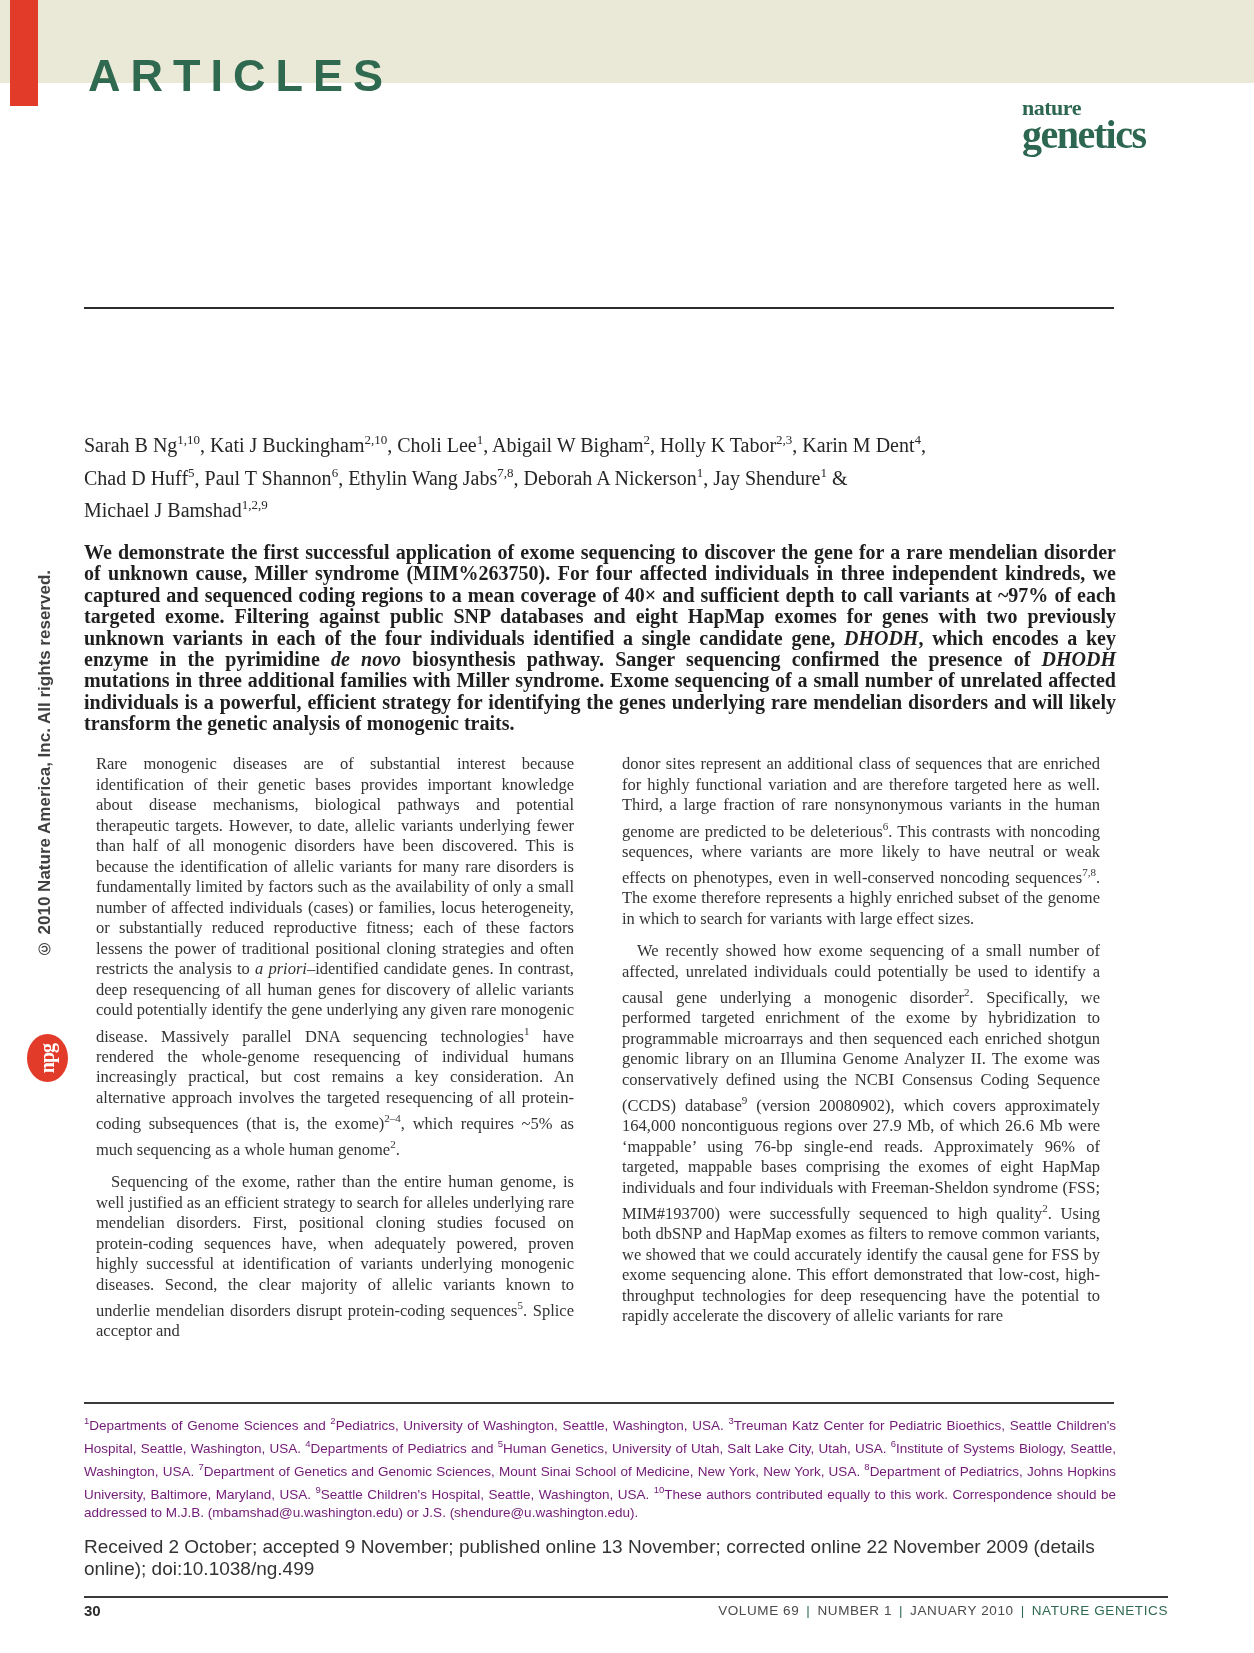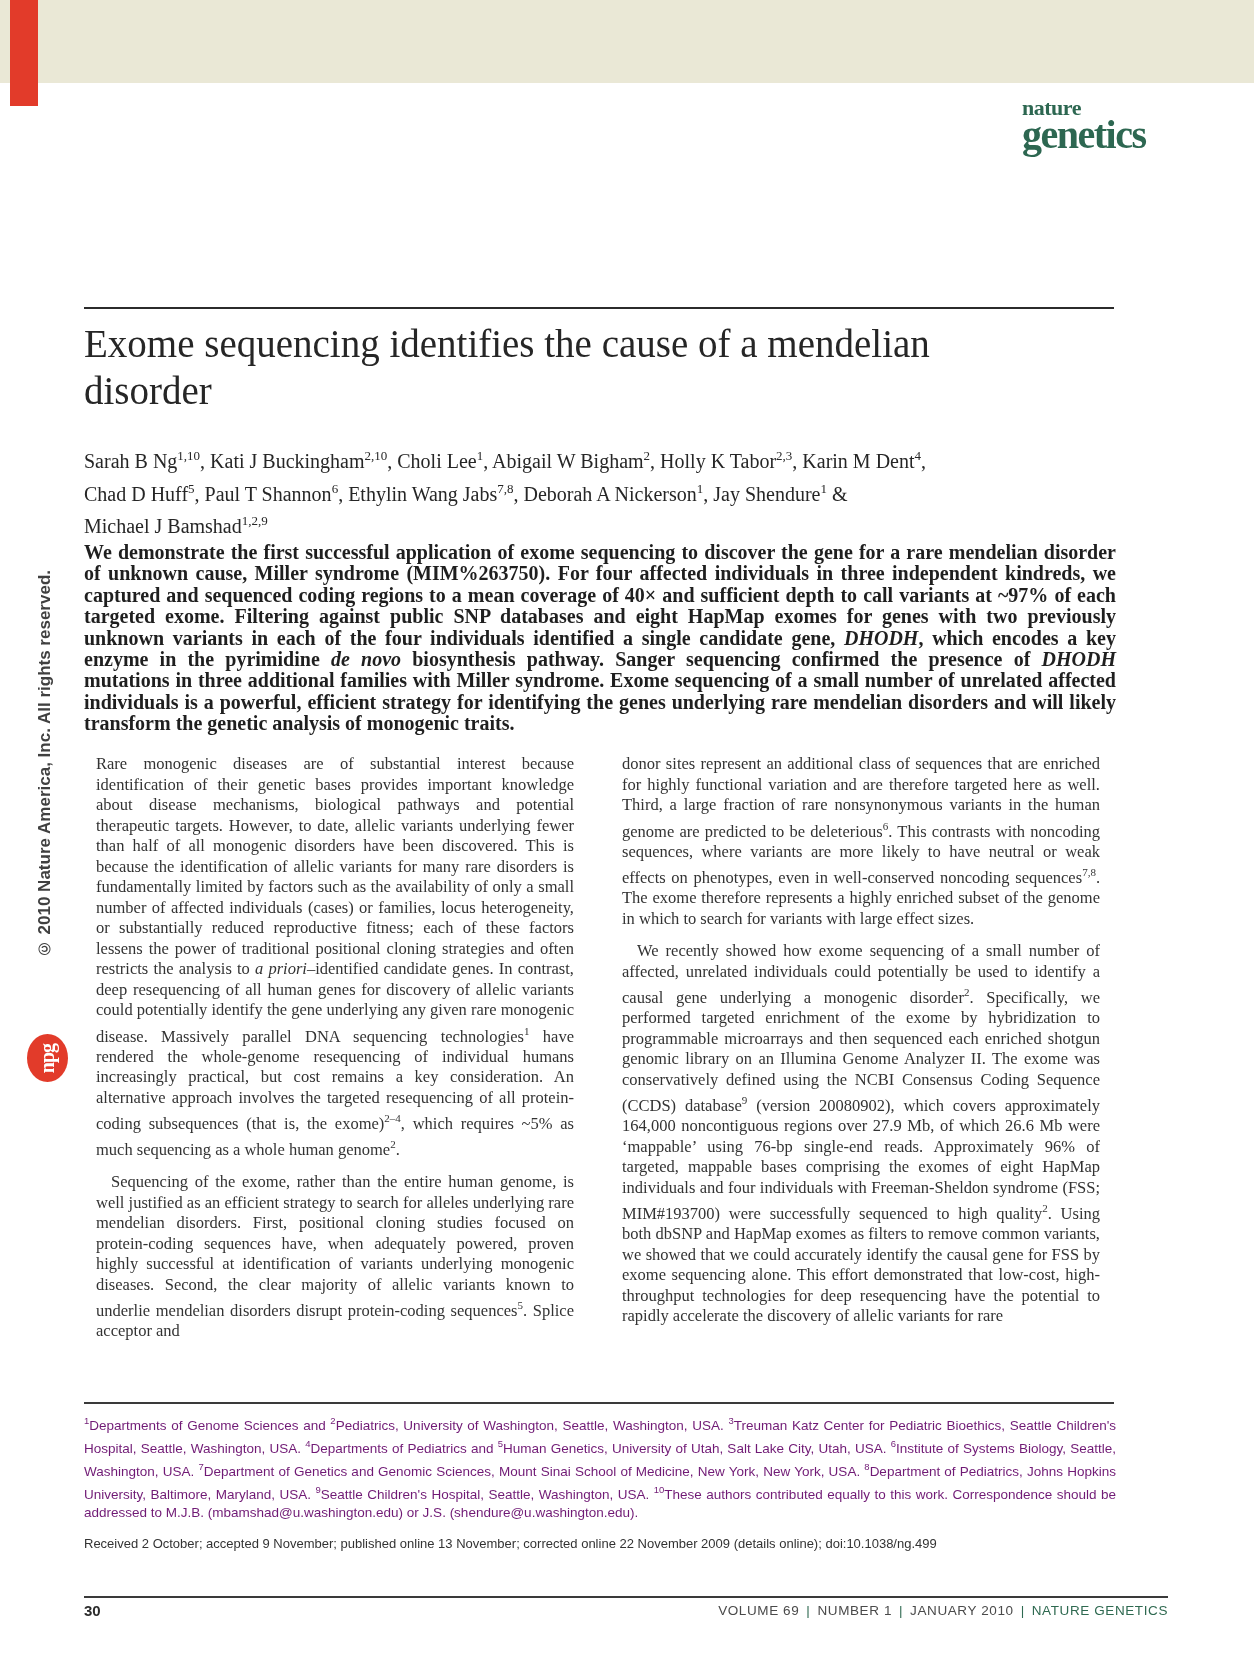--- a/index.html
+++ b/index.html
@@ -10,39 +10,39 @@
   .section-label{position:absolute;left:88px;top:50px;
         font-family:"Liberation Sans",sans-serif;font-weight:bold;font-size:45px;
         letter-spacing:10px;color:#2e6950;}
   .journal-logo{position:absolute;left:1022px;top:96px;color:#2d6751;
         font-family:"Liberation Serif",serif;font-weight:bold;}
   .journal-logo .l1{font-size:22px;line-height:24px;letter-spacing:-0.5px;}
   .journal-logo .l2{font-size:40px;line-height:36px;letter-spacing:-1.5px;margin-top:-3px;}
   .title-rule{position:absolute;left:84px;top:307px;width:1030px;height:2px;background:#2b2b2b;}
   .article-title{position:absolute;left:84px;top:320px;width:960px;
         font-size:39px;line-height:47px;color:#262626;font-weight:normal;}
-  .authors{position:absolute;left:84px;top:442px;width:1010px;
+  .authors{position:absolute;left:84px;top:426px;width:1010px;
         font-size:20px;line-height:27px;color:#262626;}
   .authors sup{font-size:13px;}
   .abstract{position:absolute;left:84px;top:542px;width:1032px;
         font-size:20px;line-height:21.4px;font-weight:bold;color:#1f1f1f;text-align:justify;}
   .col{position:absolute;top:742px;width:502px;font-size:16.5px;line-height:20.5px;
         text-align:justify;color:#333333;}
   .col-left{left:84px;}
   .col-right{left:610px;}
   .col p{margin:12px;}
   .col p.indent{text-indent:15px;}
   .col sup,.abstract sup{font-size:11px;}
   .fn-rule{position:absolute;left:84px;top:1402px;width:1030px;height:2px;background:#3a3a3a;}
   .affiliations{position:absolute;left:84px;top:1412px;width:1032px;
         font-family:"Liberation Sans",sans-serif;font-size:13.5px;line-height:18.6px;
         color:#701a75;text-align:justify;}
   .affiliations sup{font-size:9.5px;}
   .received{position:absolute;left:84px;top:1536px;width:1032px;
-        font-family:"Liberation Sans",sans-serif;font-size:13px;color:#333333;}
+        font-family:"Liberation Sans",sans-serif;font-size:19px;color:#333333;}
   .footer-rule{position:absolute;left:84px;top:1596px;width:1084px;height:2px;background:#3a3a3a;}
   .page-number{position:absolute;left:84px;top:1602px;
         font-family:"Liberation Sans",sans-serif;font-weight:bold;font-size:15px;color:#2b2b2b;}
   .footer-right{position:absolute;right:86px;top:1603px;text-align:right;
         font-family:"Liberation Sans",sans-serif;font-size:13.5px;letter-spacing:0.6px;color:#4a4a4a;}
   .footer-right .sep{color:#2e6950;padding:0 7px;}
   .footer-right .journal{color:#2e6950;}
   .copyright-sidebar{position:absolute;left:27px;top:540px;height:448px;width:36px;
         display:flex;align-items:center;justify-content:center;}
   .copyright-sidebar span{writing-mode:vertical-rl;transform:rotate(180deg);white-space:nowrap;
@@ -52,36 +52,36 @@
   .npg-logo span{transform:rotate(-90deg);color:#ffffff;font-family:"Liberation Serif",serif;
         font-weight:bold;font-size:20px;letter-spacing:-1px;}
 </style>
 </head>
 <body>
 
 <div class="page">
 
   <div class="band"></div>
   <div class="red-tab"></div>
+  <div class="section-label">ARTICLES</div>
 
   <div class="journal-logo">
     <div class="l1">nature</div>
     <div class="l2">genetics</div>
   </div>
 
   <div class="copyright-sidebar">
     <span>© 2010 Nature America, Inc.  All rights reserved.</span>
   </div>
   <div class="npg-logo">
     <span>npg</span>
   </div>
 
   <div class="title-rule"></div>
 
-  <h1 class="article-title" style="margin:0">Exome sequencing identifies the cause of a mendelian disorder</h1>
 
   <div class="authors">Sarah B Ng<sup>1,10</sup>, Kati J Buckingham<sup>2,10</sup>, Choli Lee<sup>1</sup>, Abigail W Bigham<sup>2</sup>, Holly K Tabor<sup>2,3</sup>, Karin M Dent<sup>4</sup>,<br>Chad D Huff<sup>5</sup>, Paul T Shannon<sup>6</sup>, Ethylin Wang Jabs<sup>7,8</sup>, Deborah A Nickerson<sup>1</sup>, Jay Shendure<sup>1</sup> &amp;<br>Michael J Bamshad<sup>1,2,9</sup></div>
 
   <div class="abstract">We demonstrate the first successful application of exome sequencing to discover the gene for a rare mendelian disorder of unknown cause, Miller syndrome (MIM%263750). For four affected individuals in three independent kindreds, we captured and sequenced coding regions to a mean coverage of 40× and sufficient depth to call variants at ~97% of each targeted exome. Filtering against public SNP databases and eight HapMap exomes for genes with two previously unknown variants in each of the four individuals  identified a single candidate gene, <i>DHODH</i>, which encodes a key enzyme in the pyrimidine <i>de novo</i> biosynthesis pathway. Sanger sequencing confirmed the presence of <i>DHODH</i> mutations in three additional families with Miller syndrome. Exome sequencing of a small number of unrelated affected individuals is a powerful, efficient strategy for identifying the genes underlying rare mendelian disorders and will likely transform the genetic analysis of monogenic traits.</div>
 
   <div class="col col-left">
     <p>Rare monogenic diseases are of substantial interest because identification of their genetic bases provides important knowledge about disease mechanisms, biological pathways and potential therapeutic targets. However, to date, allelic variants underlying fewer than half of all monogenic disorders have been discovered. This is because the identification of allelic variants for many rare disorders is fundamentally limited by factors such as the availability of only a small number of affected individuals (cases) or families, locus heterogeneity, or substantially reduced reproductive fitness; each of these factors lessens the power of traditional positional cloning strategies and often restricts the analysis to <i>a priori</i>–identified candidate genes. In contrast, deep resequencing of all human genes for discovery of allelic variants could potentially identify the gene underlying any given rare monogenic disease. Massively parallel DNA sequencing technologies<sup>1</sup> have rendered the whole-genome resequencing of individual humans increasingly practical, but cost remains a key consideration. An alternative approach involves the targeted resequencing of all protein-coding subsequences (that is, the exome)<sup>2–4</sup>, which requires ~5% as much sequencing as a whole human genome<sup>2</sup>.</p>
     <p class="indent">Sequencing of the exome, rather than the entire human genome, is well justified as an efficient strategy to search for alleles underlying rare mendelian disorders. First, positional cloning studies focused on protein-coding sequences have, when adequately powered, proven highly successful at identification of variants underlying monogenic diseases. Second, the clear majority of allelic variants known to underlie mendelian disorders disrupt protein-coding sequences<sup>5</sup>. Splice acceptor and</p>
   </div>
 

